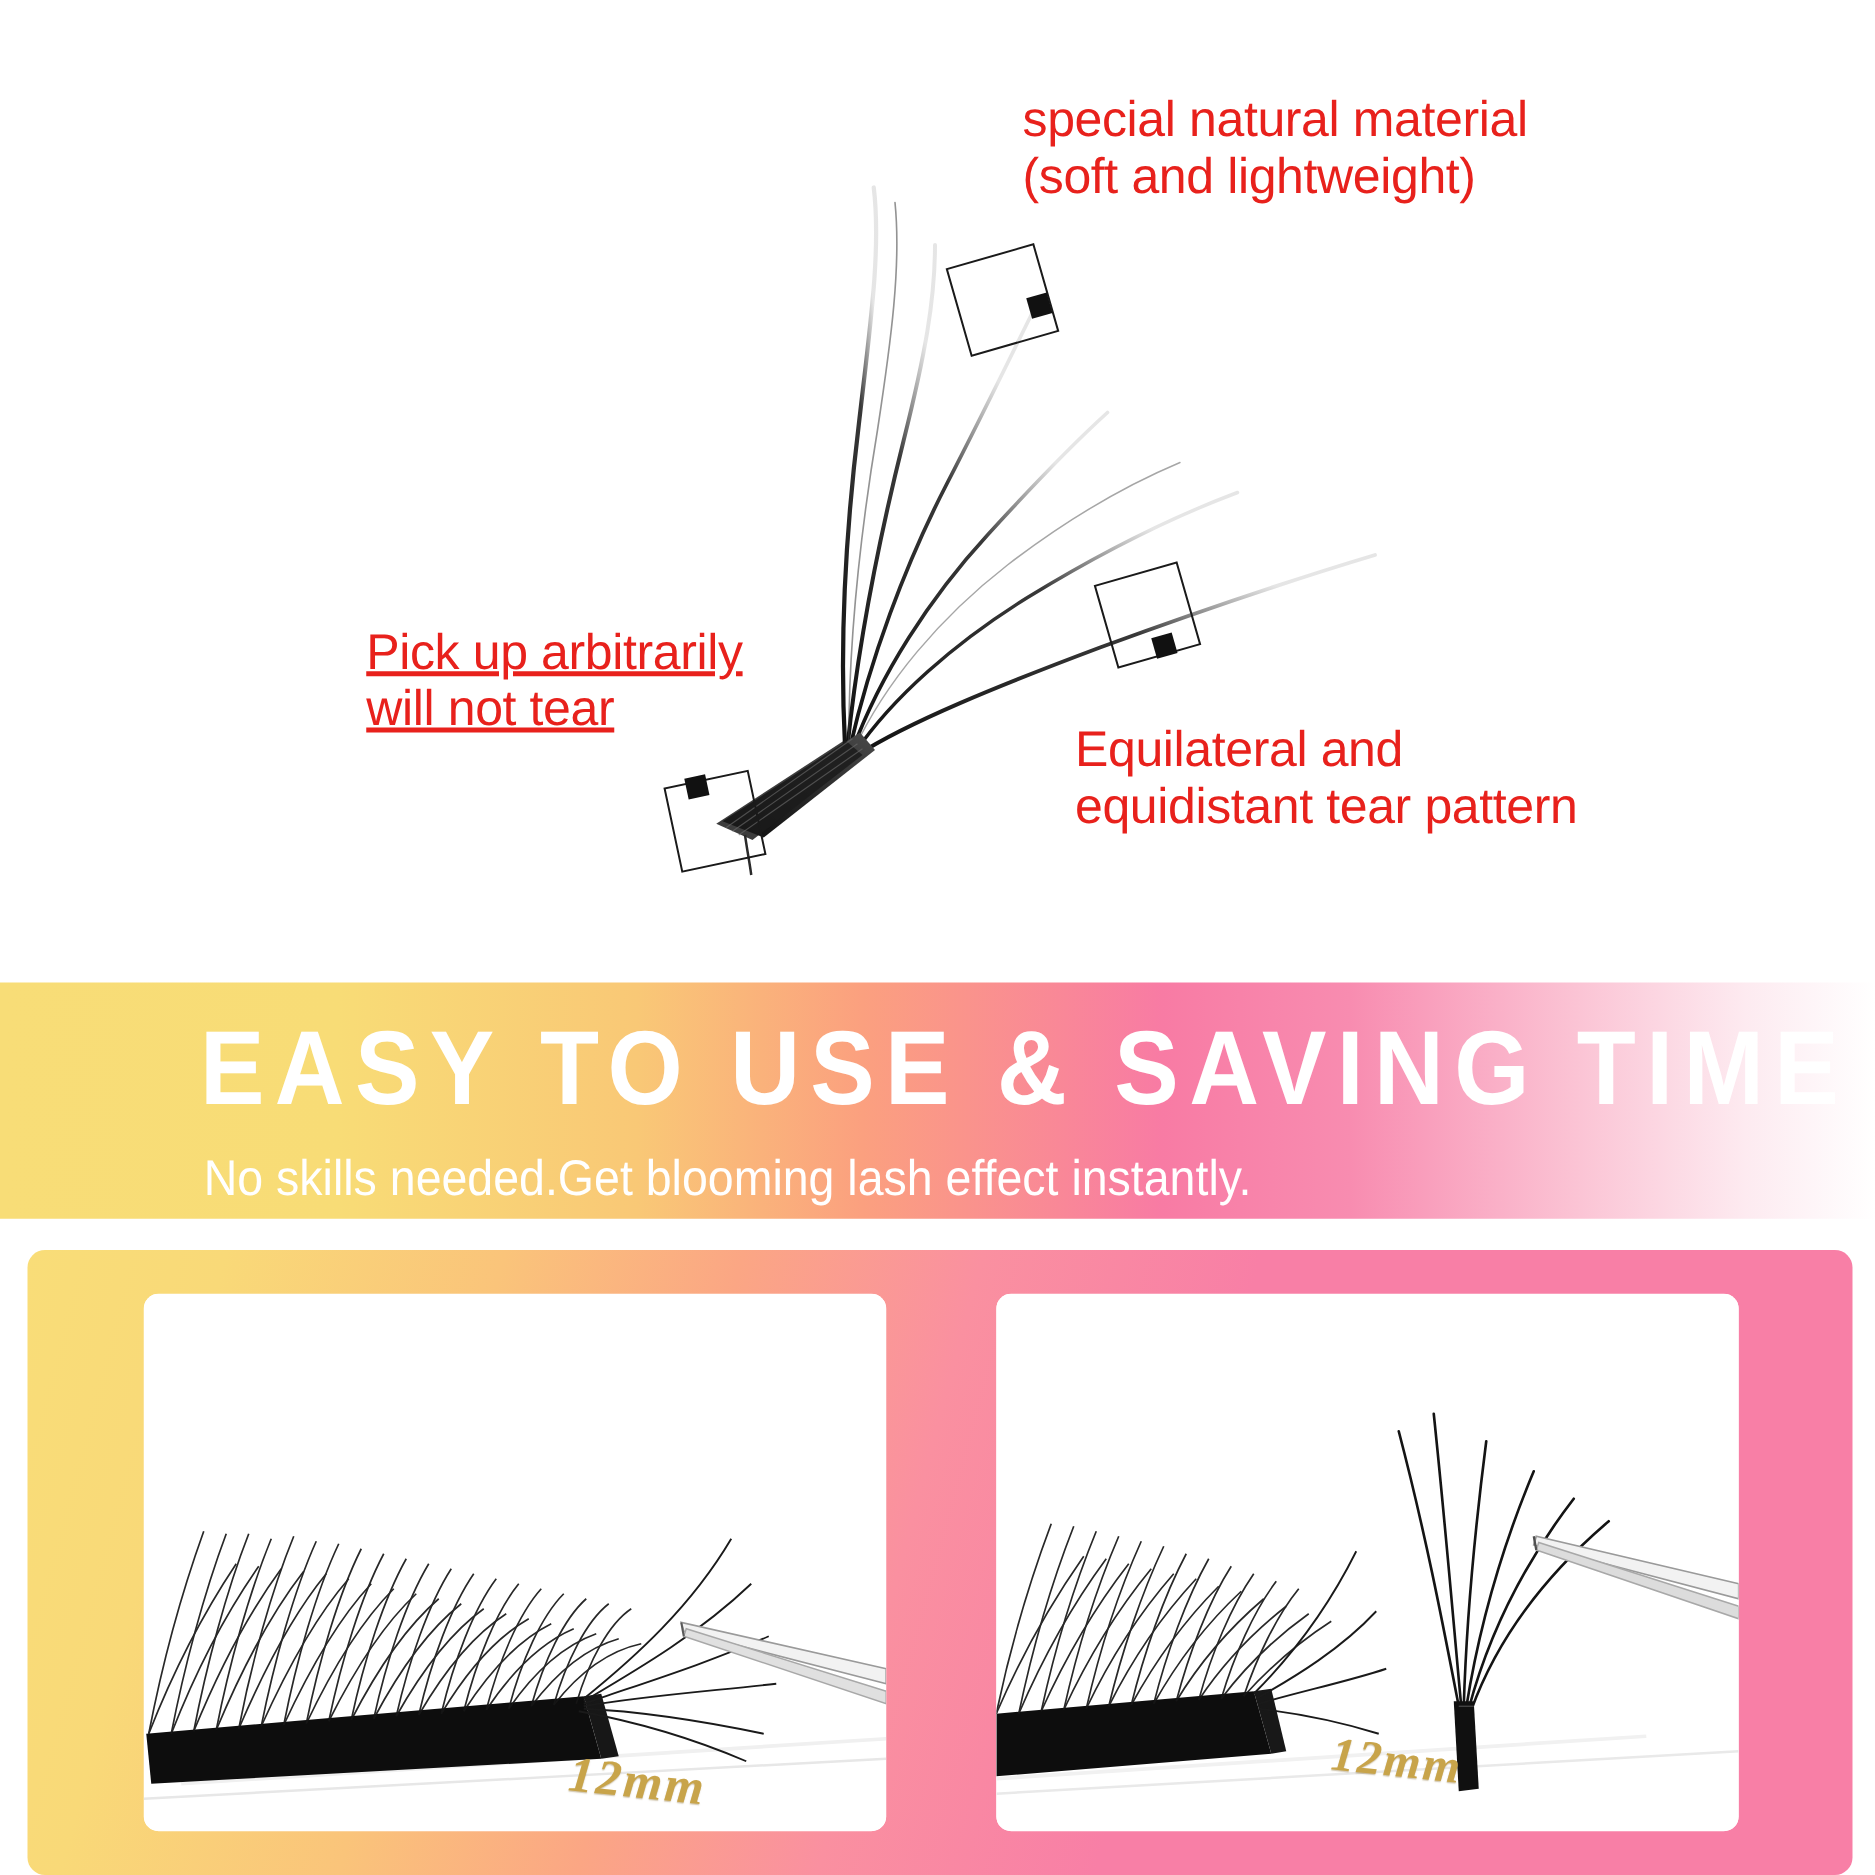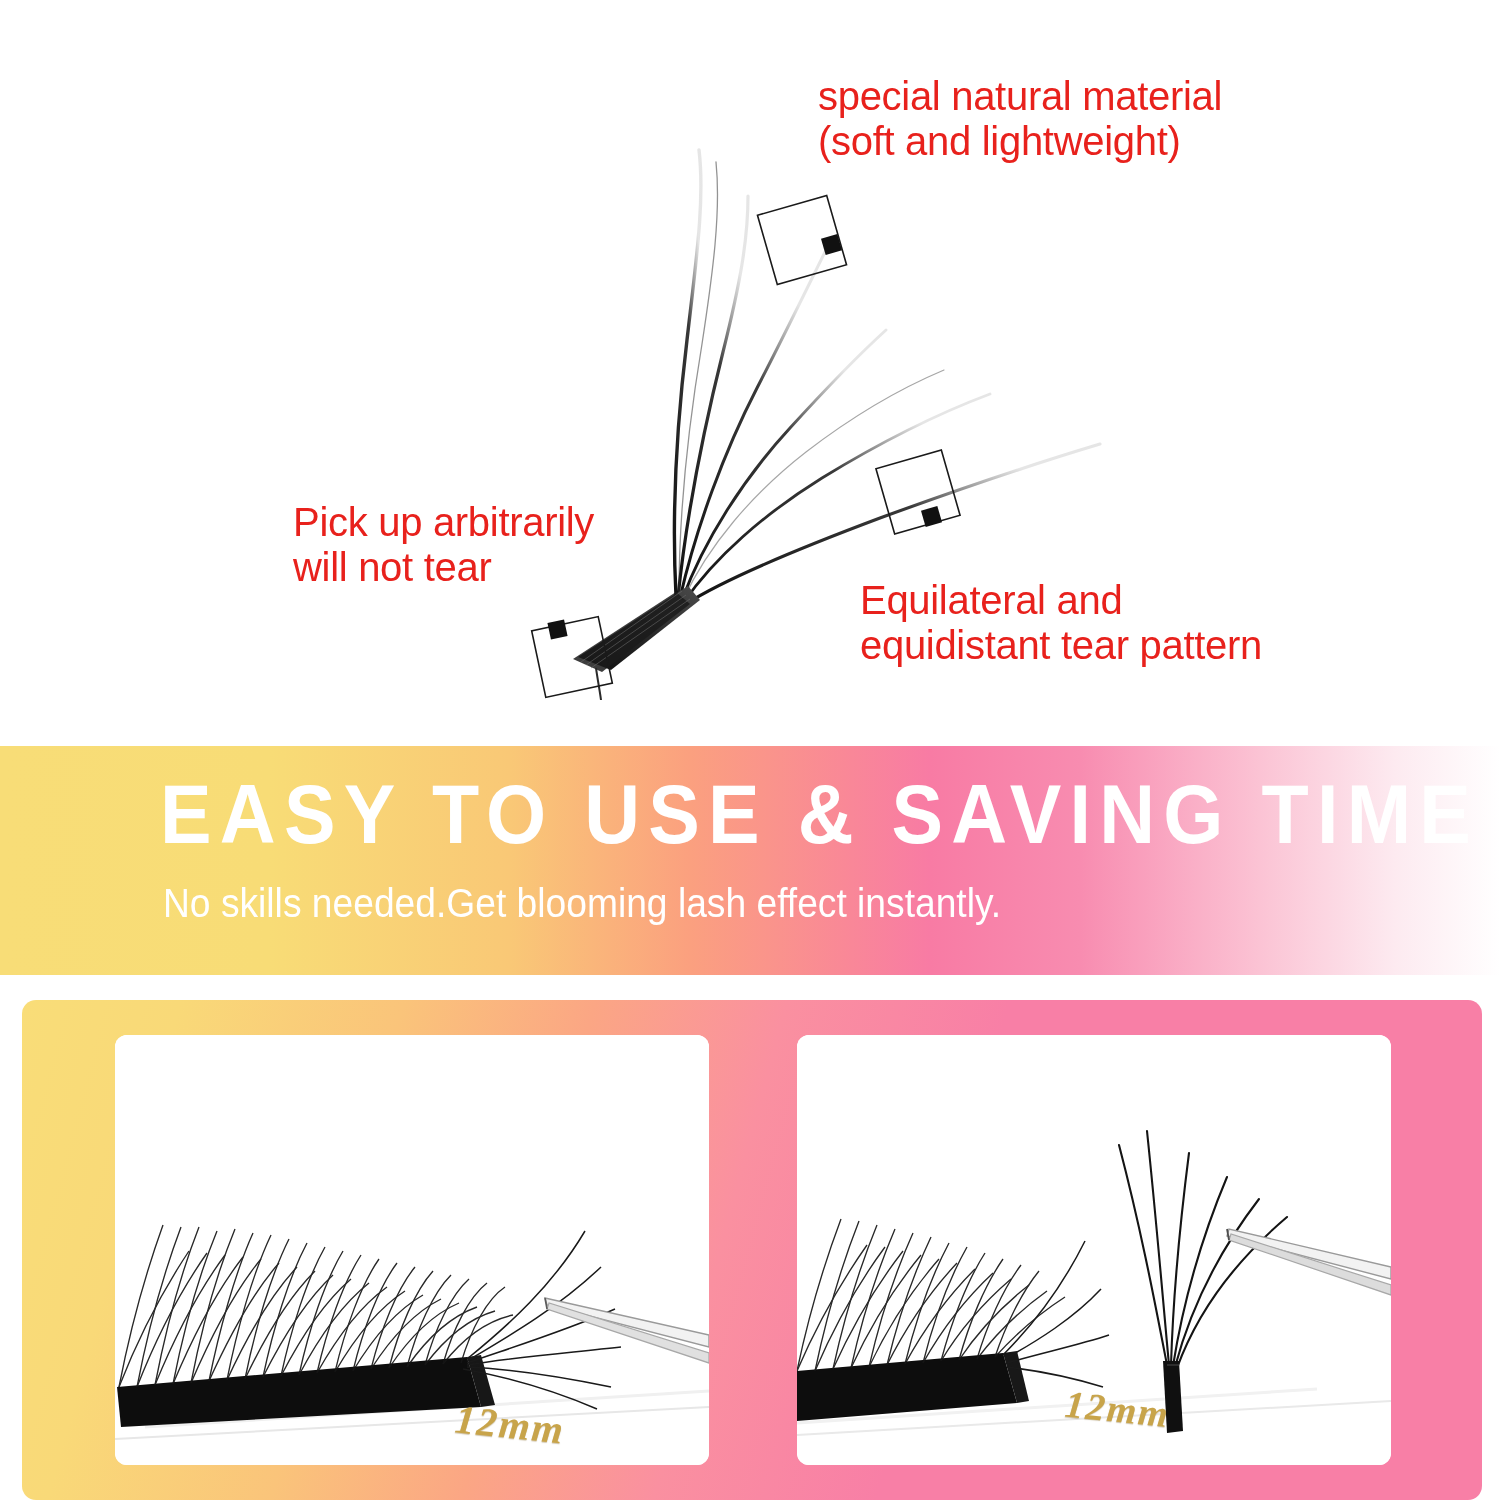--- a/index.html
+++ b/index.html
@@ -42,32 +42,33 @@
   }
   #label-material {
     left: 818px;
     top: 74px;
     font-size: 40px;
   }
   #label-pickup {
     left: 293px;
     top: 500px;
     font-size: 40px;
+    text-decoration: underline;
   }
   #label-pattern {
     left: 860px;
     top: 578px;
     font-size: 40px;
   }
 
   
   #banner-section {
     position: absolute;
     left: 0;
-    top: 746px;
+    top: 786px;
     width: 1500px;
     height: 256px;
     background: linear-gradient(
         90deg,
         #f8dd77 0%,
         #f8dc76 18%,
         #f9c876 34%,
         #fba07f 46%,
         #f87ba4 62%,
         #f88cb0 72%,

